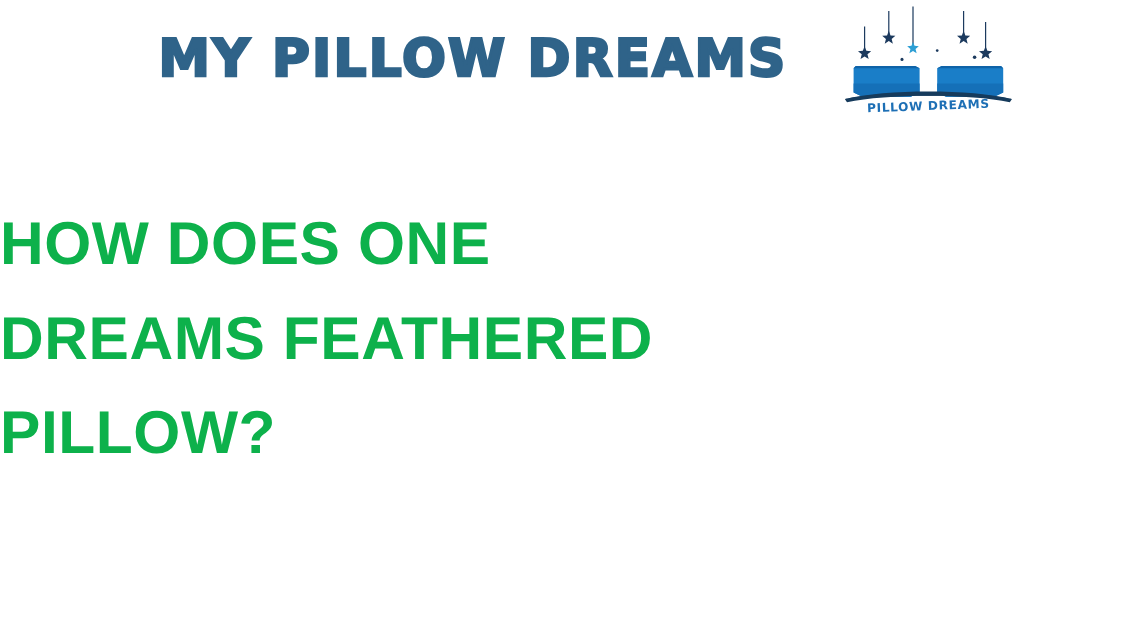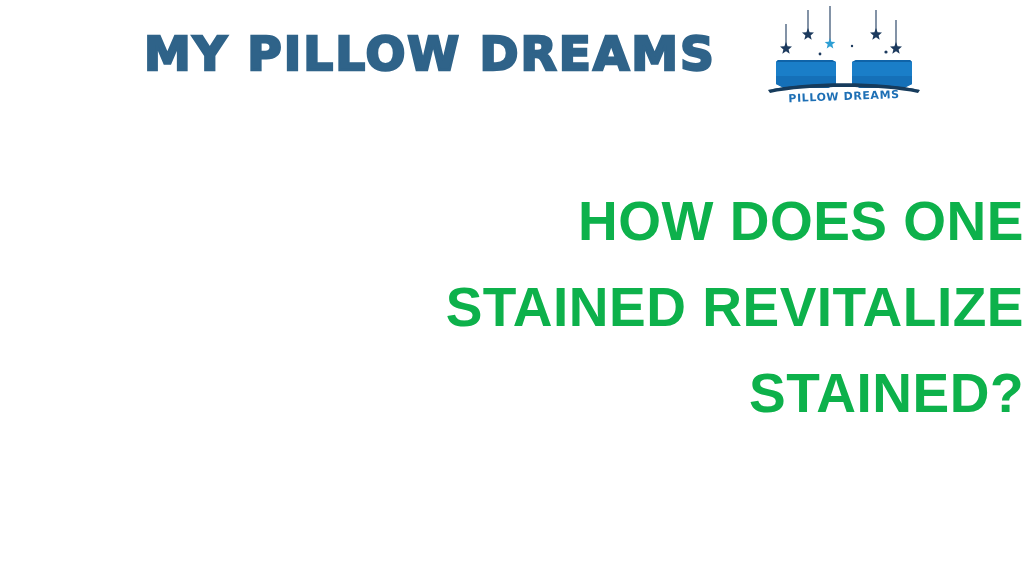--- a/index.html
+++ b/index.html
@@ -71,21 +71,21 @@
     transform: rotate(-2.2deg);
     white-space: nowrap;
   }
 
   
   .headline {
     position: absolute;
     left: 0;
     top: 178px;
     width: 1024px;
-    text-align: right;
+    text-align: left;
     font-family: "Liberation Sans", sans-serif;
     font-weight: bold;
     font-size: 55px;
     line-height: 86px;
     letter-spacing: 0.5px;
     color: #0db14b;
   }
   .headline-line {
     display: block;
     white-space: nowrap;
@@ -136,17 +136,17 @@
           <path d="M2 88 C40 80 116 80 154 88 C116 84 40 84 2 88 Z" fill="#163b5c"></path>
           <path d="M2 88 C40 79 116 79 154 88 L152 91 C116 83 40 83 4 91 Z" fill="#163b5c"></path>
         </g>
       </svg>
       <div class="logo-wordmark">PILLOW DREAMS</div>
     </div>
   </div>
 
   <div class="headline">
     <span class="headline-line">HOW DOES ONE</span>
-    <span class="headline-line">STAINED REVITALIZE</span>
-    <span class="headline-line">STAINED?</span>
+    <span class="headline-line">DREAMS FEATHERED</span>
+    <span class="headline-line">PILLOW?</span>
   </div>
 
 </div>
 
 </body></html>

